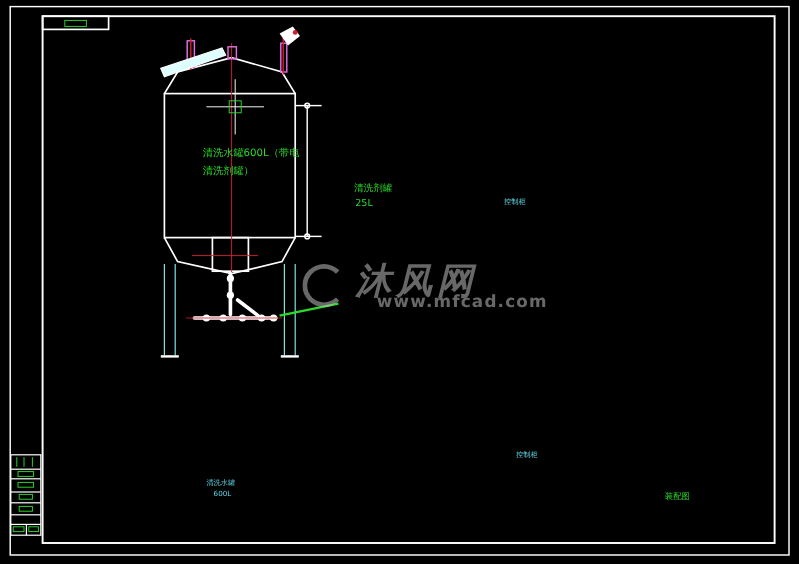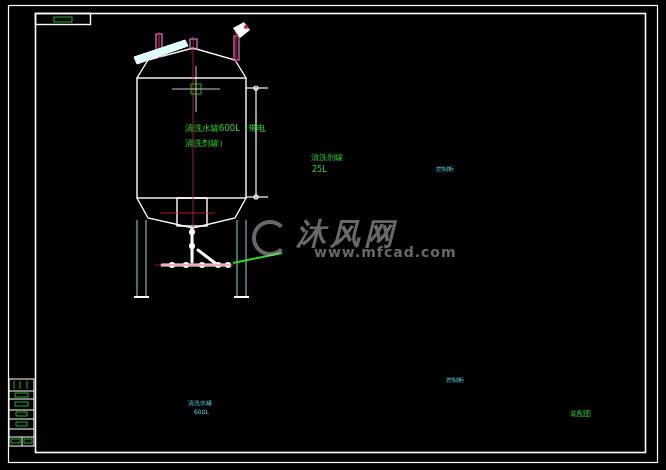--- a/index.html
+++ b/index.html
@@ -1,18 +1,18 @@
 <!DOCTYPE html>
 <html><head>
 <meta charset="utf-8">
 <style>
   html, body { margin: 0; padding: 0; background: #000; }
   body { width: 666px; height: 470px; overflow: hidden; position: relative; font-family: "DejaVu Sans", sans-serif; }
   #canvas { position: absolute; left: 0; top: 0; width: 666px; height: 470px; }
-  .lbl { position: absolute; font-family: "DejaVu Sans", sans-serif; white-space: nowrap; line-height: 1; margin-left: 16px; }
+  .lbl { position: absolute; font-family: "DejaVu Sans", sans-serif; white-space: nowrap; line-height: 1; }
   .g { color: #2bd82b; }
   .c { color: #5fd6e6; }
   .wm { position: absolute; color: rgba(190,190,190,0.55); font-family: "DejaVu Sans", sans-serif; font-weight: bold; }
 </style>
 </head>
 <body>
 
 
 
 <svg id="canvas" viewBox="0 0 666 470" xmlns="http://www.w3.org/2000/svg">

